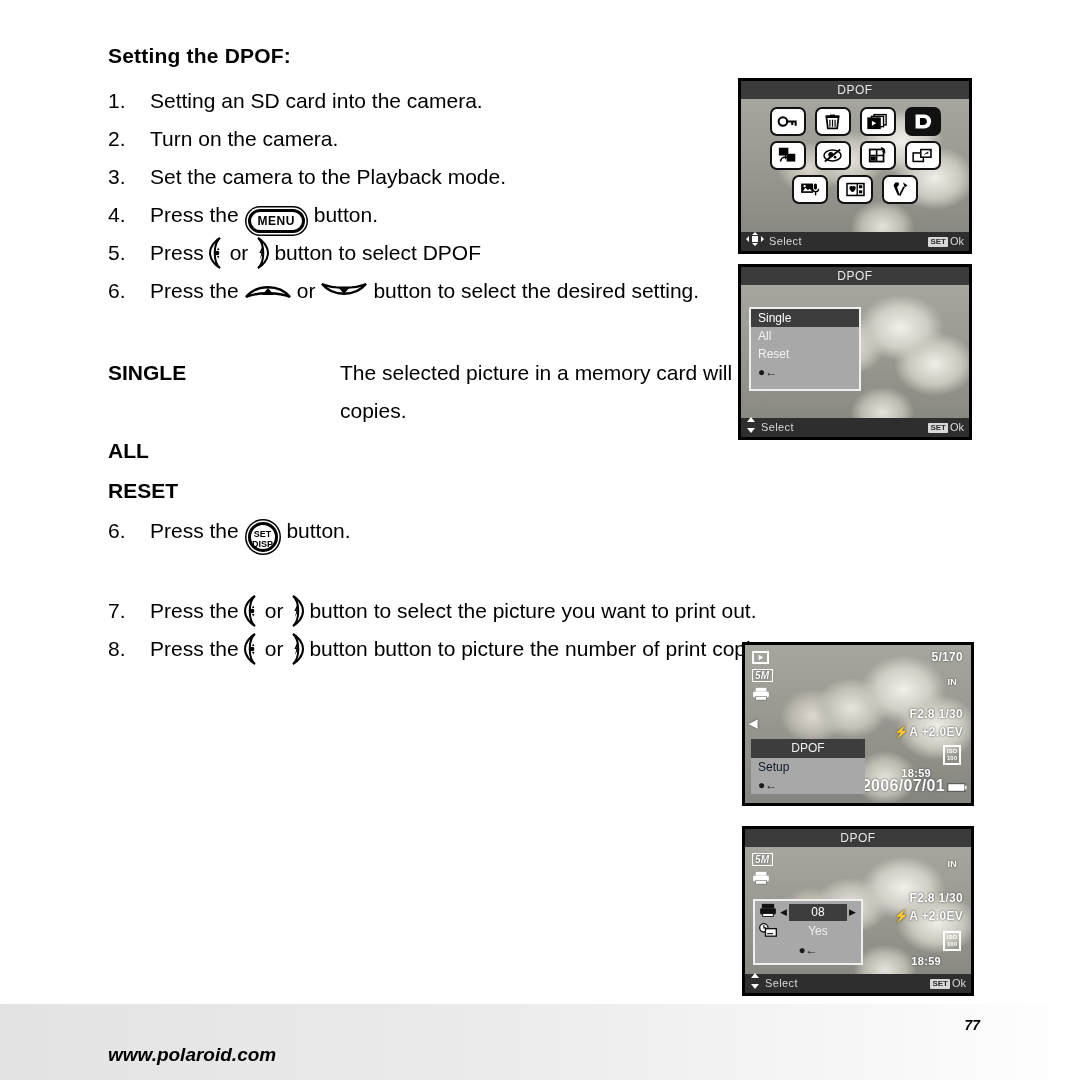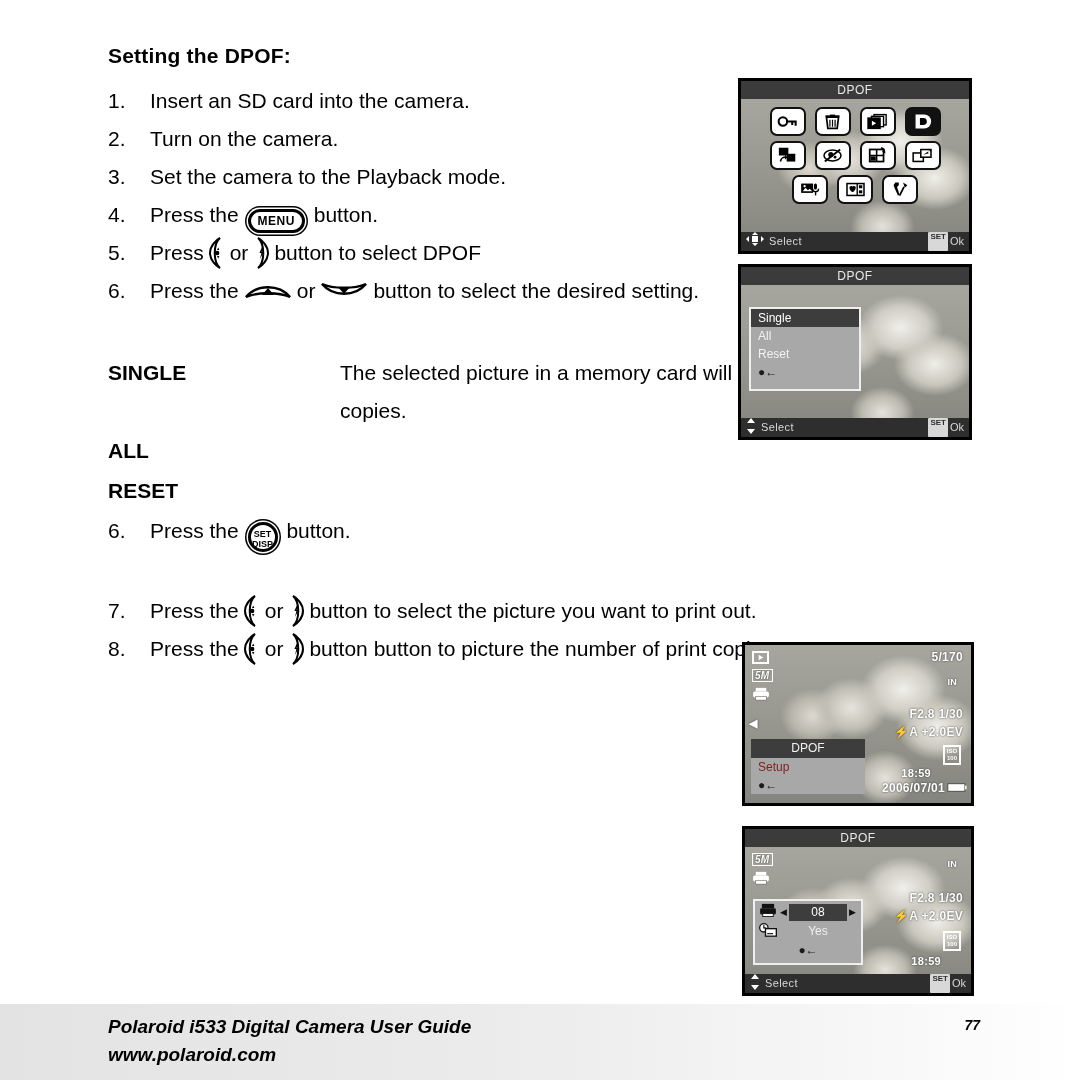--- a/index.html
+++ b/index.html
@@ -153,20 +153,21 @@
     position: absolute;
     left: 0;
     right: 0;
     bottom: 0;
     height: 19px;
     background: #2e2e2e;
     color: #d8d8d8;
     font-size: 11px;
     line-height: 19px;
     display: flex;
+    align-items: center;
     padding: 0 5px;
     box-sizing: border-box;
   }
   .lcd-bottom .lbl { margin-left: 5px; letter-spacing: 0.4px;}
   .lcd-bottom .spacer { flex: 1; }
   .setbadge {
     display: inline-block;
     background: #d8d8d8;
     color: #2e2e2e;
     font-size: 8px;
@@ -313,21 +314,21 @@
 
 <div class="page">
 
   <div class="content">
 
     <div class="section-title">Setting the DPOF:</div>
 
     <ol class="steps">
       <li>
         <span class="num">1.</span>
-        <span class="step-body">Insert an SD card into the camera.</span>
+        <span class="step-body">Setting an SD card into the camera.</span>
       </li>
       <li>
         <span class="num">2.</span>
         <span class="step-body">Turn on the camera.</span>
       </li>
       <li>
         <span class="num">3.</span>
         <span class="step-body">Set the camera to the Playback mode.</span>
       </li>
       <li>
@@ -595,33 +596,33 @@
         <span>1/30</span>
       </div>
       <div class="osd" style="right:8px; top:80px; font-size:12px;">
         <span>⚡</span><span>A +2.0EV</span>
       </div>
       <div class="isobadge" style="right:10px; top:100px; width:18px;">
         <span>ISO</span><br>
         <span>100</span>
       </div>
       <div class="osd" style="right:40px; bottom:24px; font-size:11px;">18:59</div>
-      <div class="osd" style="right:26px; bottom:8px; font-size:12px;">2006/07/01</div>
+      <div class="osd" style="right:26px; bottom:8px; font-size:16px;">2006/07/01</div>
       <div class="osd" style="right:4px; bottom:9px;">
         <svg viewBox="0 0 22 10" width="20" height="9">
             <rect x="0.8" y="0.8" width="19" height="8.4" fill="#fff" stroke="#444" stroke-width="1"></rect>
             <rect x="20" y="3" width="1.6" height="4" fill="#fff"></rect>
           </svg>
       </div>
       <div class="osd" style="left:4px; top:72px; font-size:11px;">◀</div>
 
       <div class="menu-box" style="left:6px; bottom:6px; width:114px; height:58px; border:none; background:transparent;">
         <div style="background:#3d3d3d; color:#f0f0f0; font-size:12px; line-height:19px; text-align:center;">DPOF</div>
         <div style="background:#a8a8a8;">
-          <div class="menu-item" style="color:#7f1d1d;">Setup</div>
+          <div class="menu-item" style="color:#0f172a;">Setup</div>
           <div class="menu-back">●←</div>
         </div>
       </div>
     </div>
   </div>
 
   <div class="lcd" style="left:742px; top:826px; width:232px; height:170px;">
     <div class="lcd-title">DPOF</div>
     <div class="lcd-body" style="height:146px;">
       <div class="photo"></div>
@@ -683,18 +684,17 @@
         </span>
         <span class="lbl">Select</span>
         <span class="spacer"></span>
         <span class="setbadge">SET</span>
         <span>Ok</span>
       </div>
     </div>
   </div>
 
   <div class="footer">
-    <div class="footer-line1">Polaroid i533 Digital Camera User Guide</div>
     <div class="footer-line2">www.polaroid.com</div>
     <div class="pagenum">77</div>
   </div>
 
 </div>
 
 </body></html>

